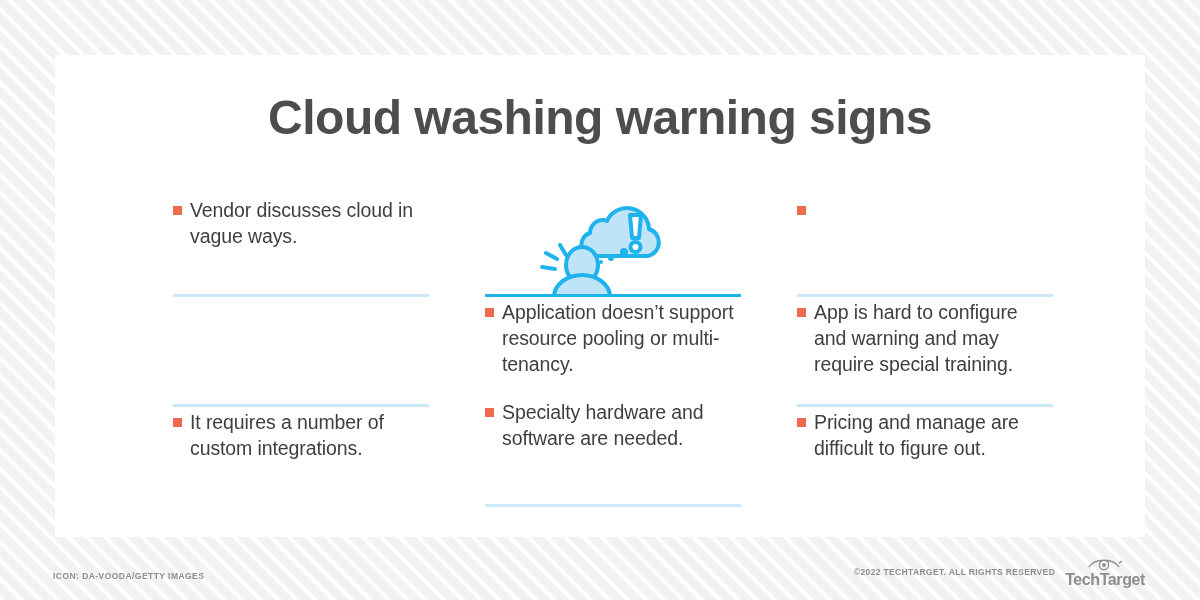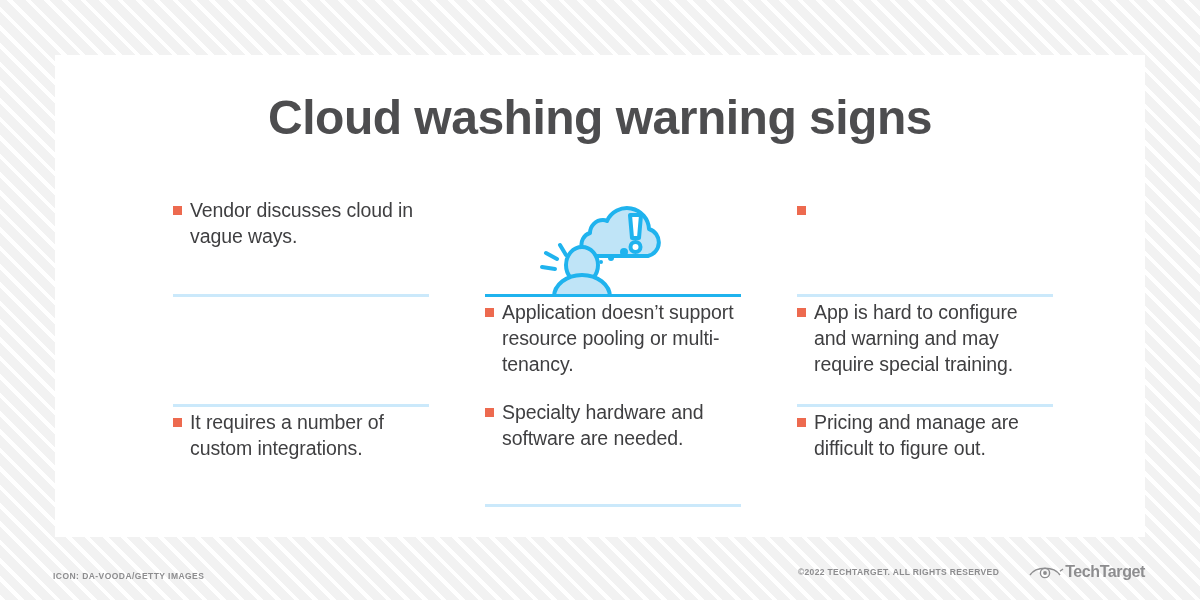--- a/index.html
+++ b/index.html
@@ -129,33 +129,33 @@
     transform: translateY(-50%);
     margin-top: 8px;
   }
   .footer-right {
     position: absolute;
     right: 55px;
     top: 572px;
     transform: translateY(-50%);
     display: flex;
     align-items: center;
-    gap: 28px;
+    gap: 10px;
   }
   .copyright {
     font-size: 8.5px;
     font-weight: 700;
     letter-spacing: 0.35px;
     color: #8d8d8f;
     white-space: nowrap;
   }
   .tt-logo {
     display: flex;
-    flex-direction: row;
-    align-items: flex-start;
+    flex-direction: column;
+    align-items: center;
     line-height: 1;
   }
   .tt-word {
     font-size: 16px;
     font-weight: 700;
     color: #8d8d8f;
     letter-spacing: -0.4px;
   }
 </style>
 </head>

